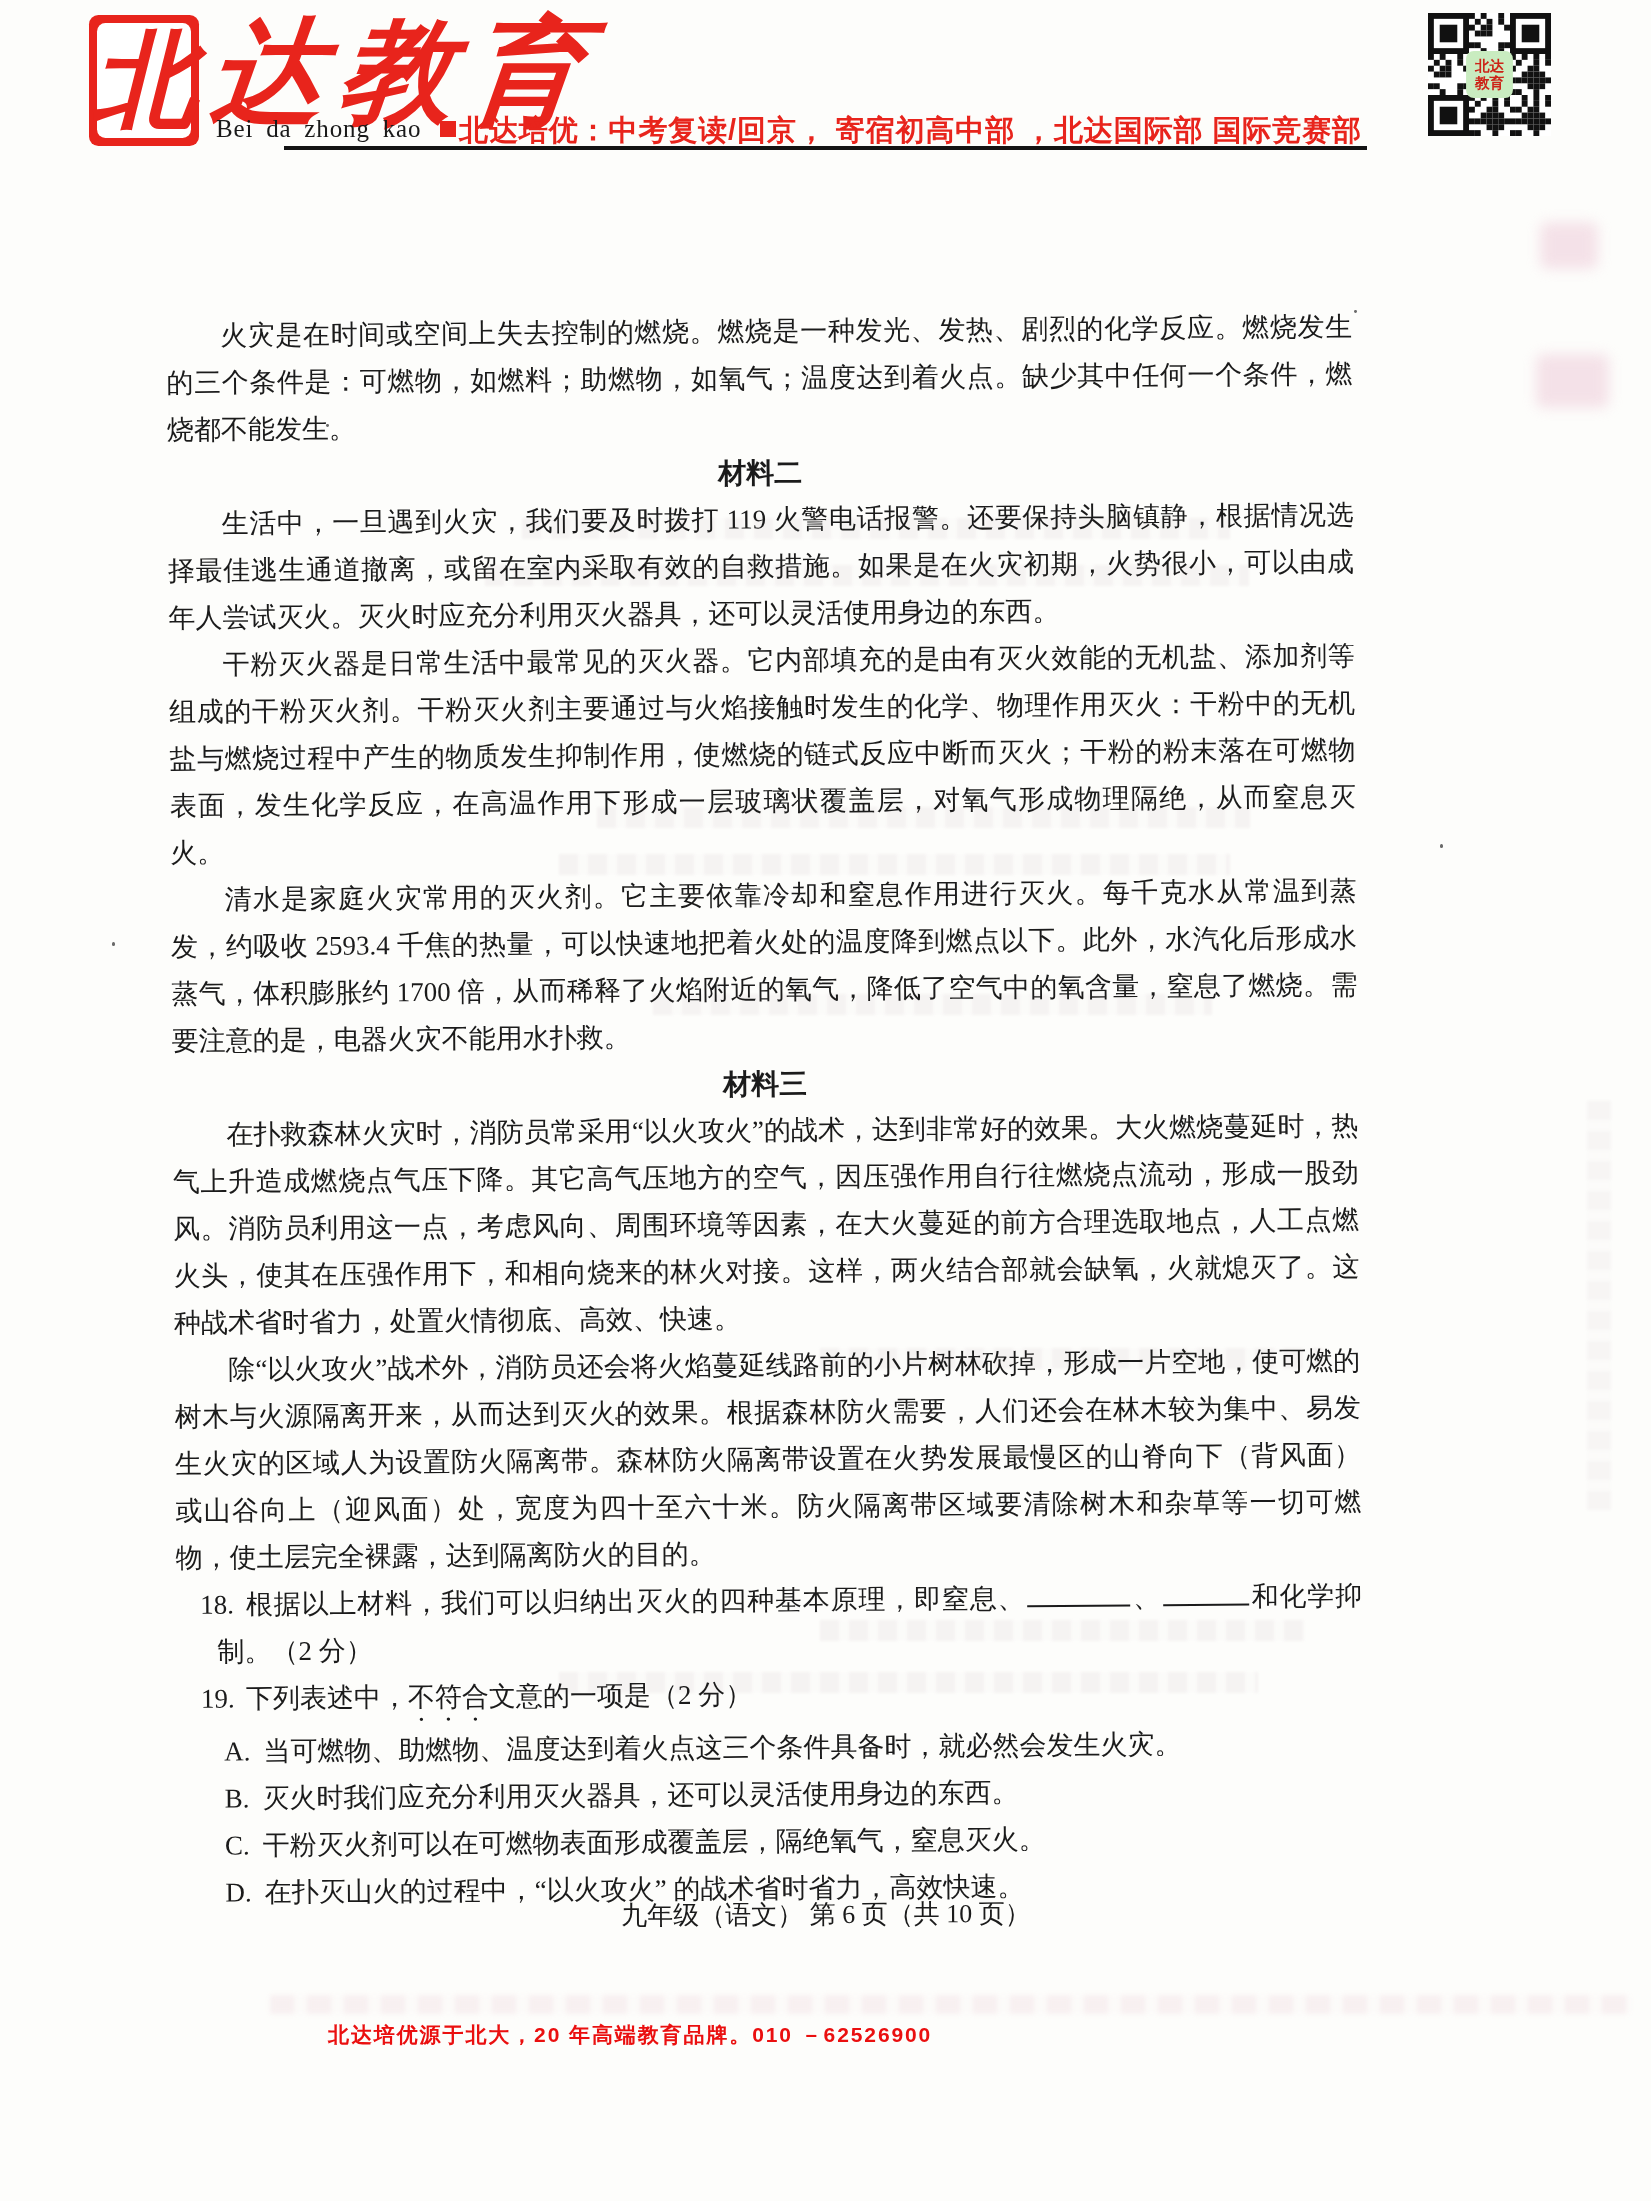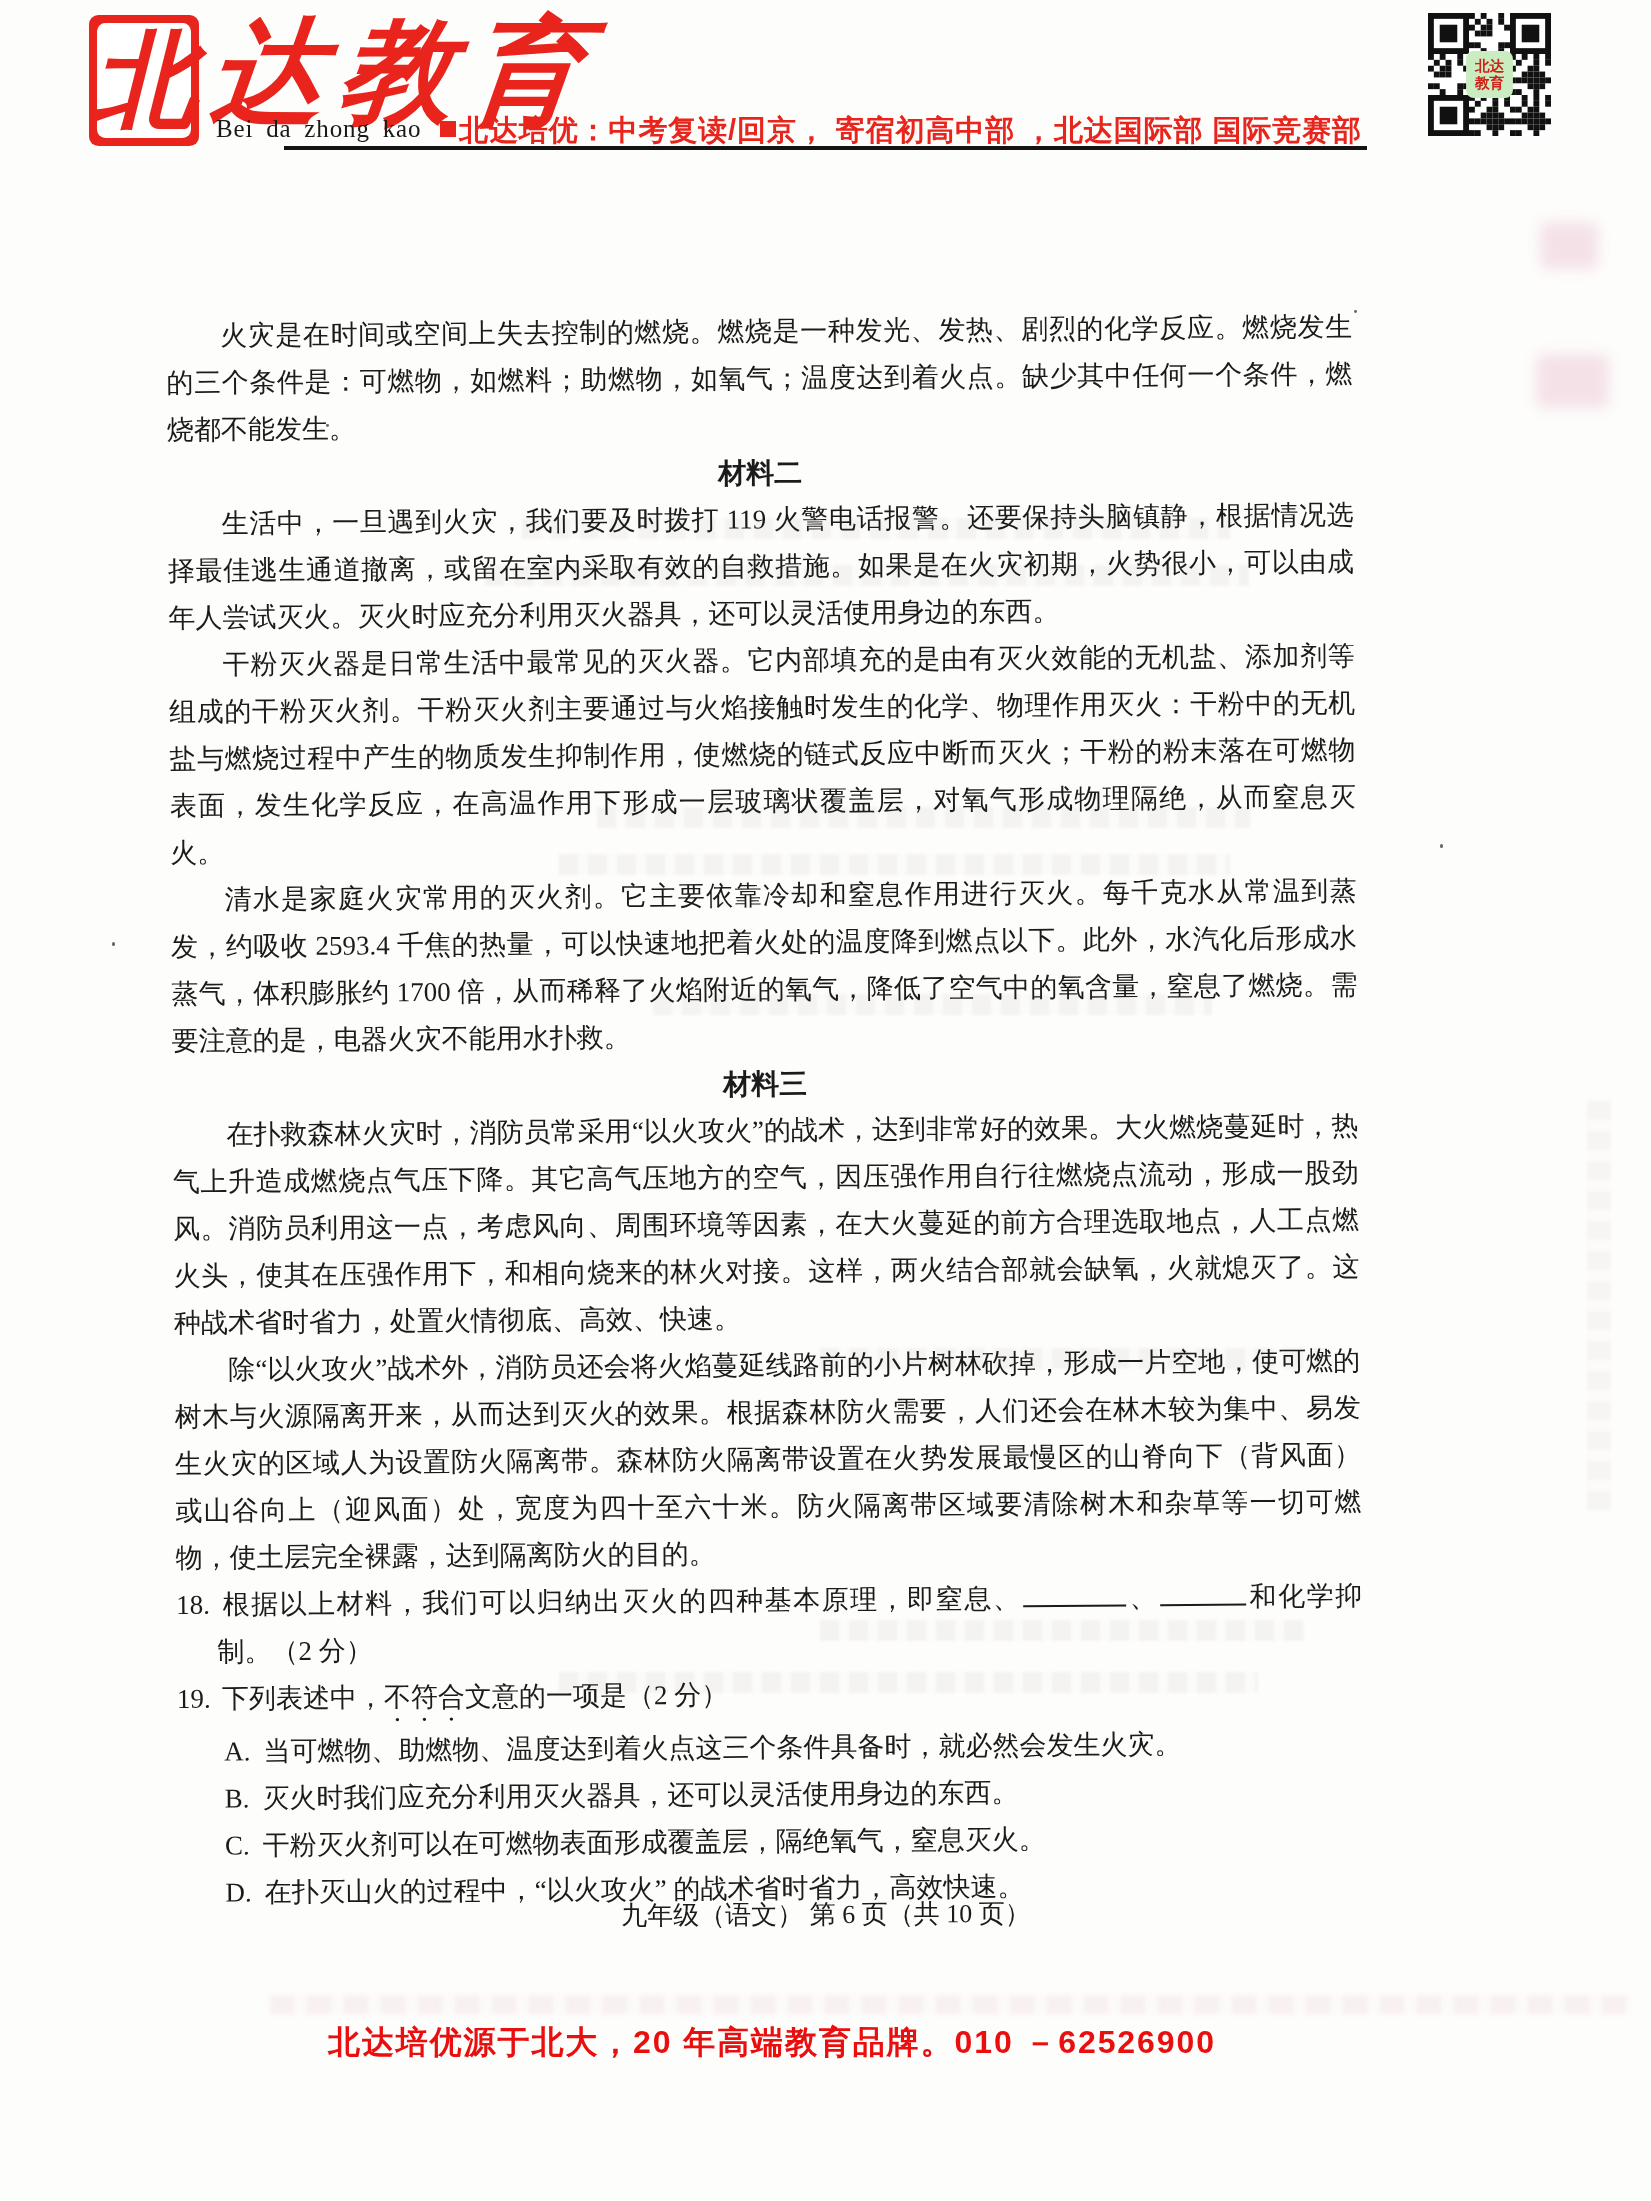--- a/index.html
+++ b/index.html
@@ -19,31 +19,31 @@
            font-family:"Liberation Sans","DejaVu Sans",sans-serif;white-space:nowrap;letter-spacing:0.9px;text-align:center;}
   .header-rule{position:absolute;left:284px;top:146px;width:1083px;height:3.7px;background:#141414;}
   .qr{position:absolute;left:1428px;top:13px;width:123px;height:123px;}
 
   
   .main-text{position:absolute;left:166px;top:313px;width:1186px;z-index:2;
              font-size:27px;line-height:47px;text-align:justify;transform:rotate(-0.45deg);transform-origin:0 0;}
   .para{margin:0;text-indent:2em;}
   .mat-heading{margin:0;font-size:28px;line-height:47px;font-weight:bold;text-align:center;}
   .question{margin:0;padding-left:41px;text-indent:-41px;}
-  .q-num{margin-right:11.2px;}
+  .q-num{margin-right:11.2px;margin-left:24px;}
   .blank{display:inline-block;height:1.05em;border-bottom:2.3px solid #1b1b1b;vertical-align:baseline;margin:0 1.9px;}
   .blank-1{width:103px;}
   .blank-2{width:86px;}
   .em-dot{-webkit-text-emphasis:filled dot #1b1b1b;-webkit-text-emphasis-position:under;
           text-emphasis:filled dot #1b1b1b;text-emphasis-position:under right;}
   .option{margin:0;padding-left:47px;}
   .opt-letter{margin-right:13px;}
   .page-info{margin:0;position:absolute;left:0;top:1891px;width:1652px;text-align:center;
              font-size:26px;line-height:47px;z-index:2;transform:rotate(-0.3deg);}
-  .contact{position:absolute;left:328px;top:2021px;font-size:32px;font-weight:bold;color:#ea0f0f;
+  .contact{position:absolute;left:328px;top:2021px;font-size:21px;font-weight:bold;color:#ea0f0f;
            font-family:"Liberation Sans","DejaVu Sans",sans-serif;letter-spacing:1.9px;white-space:nowrap;z-index:2;}
 
   
   .ghost{position:absolute;z-index:1;height:20.5px;filter:blur(1.4px);opacity:.55;
          background:repeating-linear-gradient(90deg,rgba(150,118,135,.14) 0 18.6px,rgba(150,118,135,.03) 18.6px 29px);}
   .ghost-v{position:absolute;z-index:1;width:24px;filter:blur(1.4px);opacity:.45;
          background:repeating-linear-gradient(0deg,rgba(150,118,135,.13) 0 18.6px,rgba(150,118,135,.03) 18.6px 30px);}
   .smudge{position:absolute;z-index:0;background:#f0d3de;filter:blur(6.5px);opacity:.65;border-radius:7.5px;}
   .band{position:absolute;z-index:0;left:270px;top:1995px;width:1361px;height:18.6px;filter:blur(2.8px);opacity:.5;
         background:repeating-linear-gradient(90deg,rgba(214,150,170,.25) 0 24px,rgba(214,150,170,.05) 24px 37px);}

